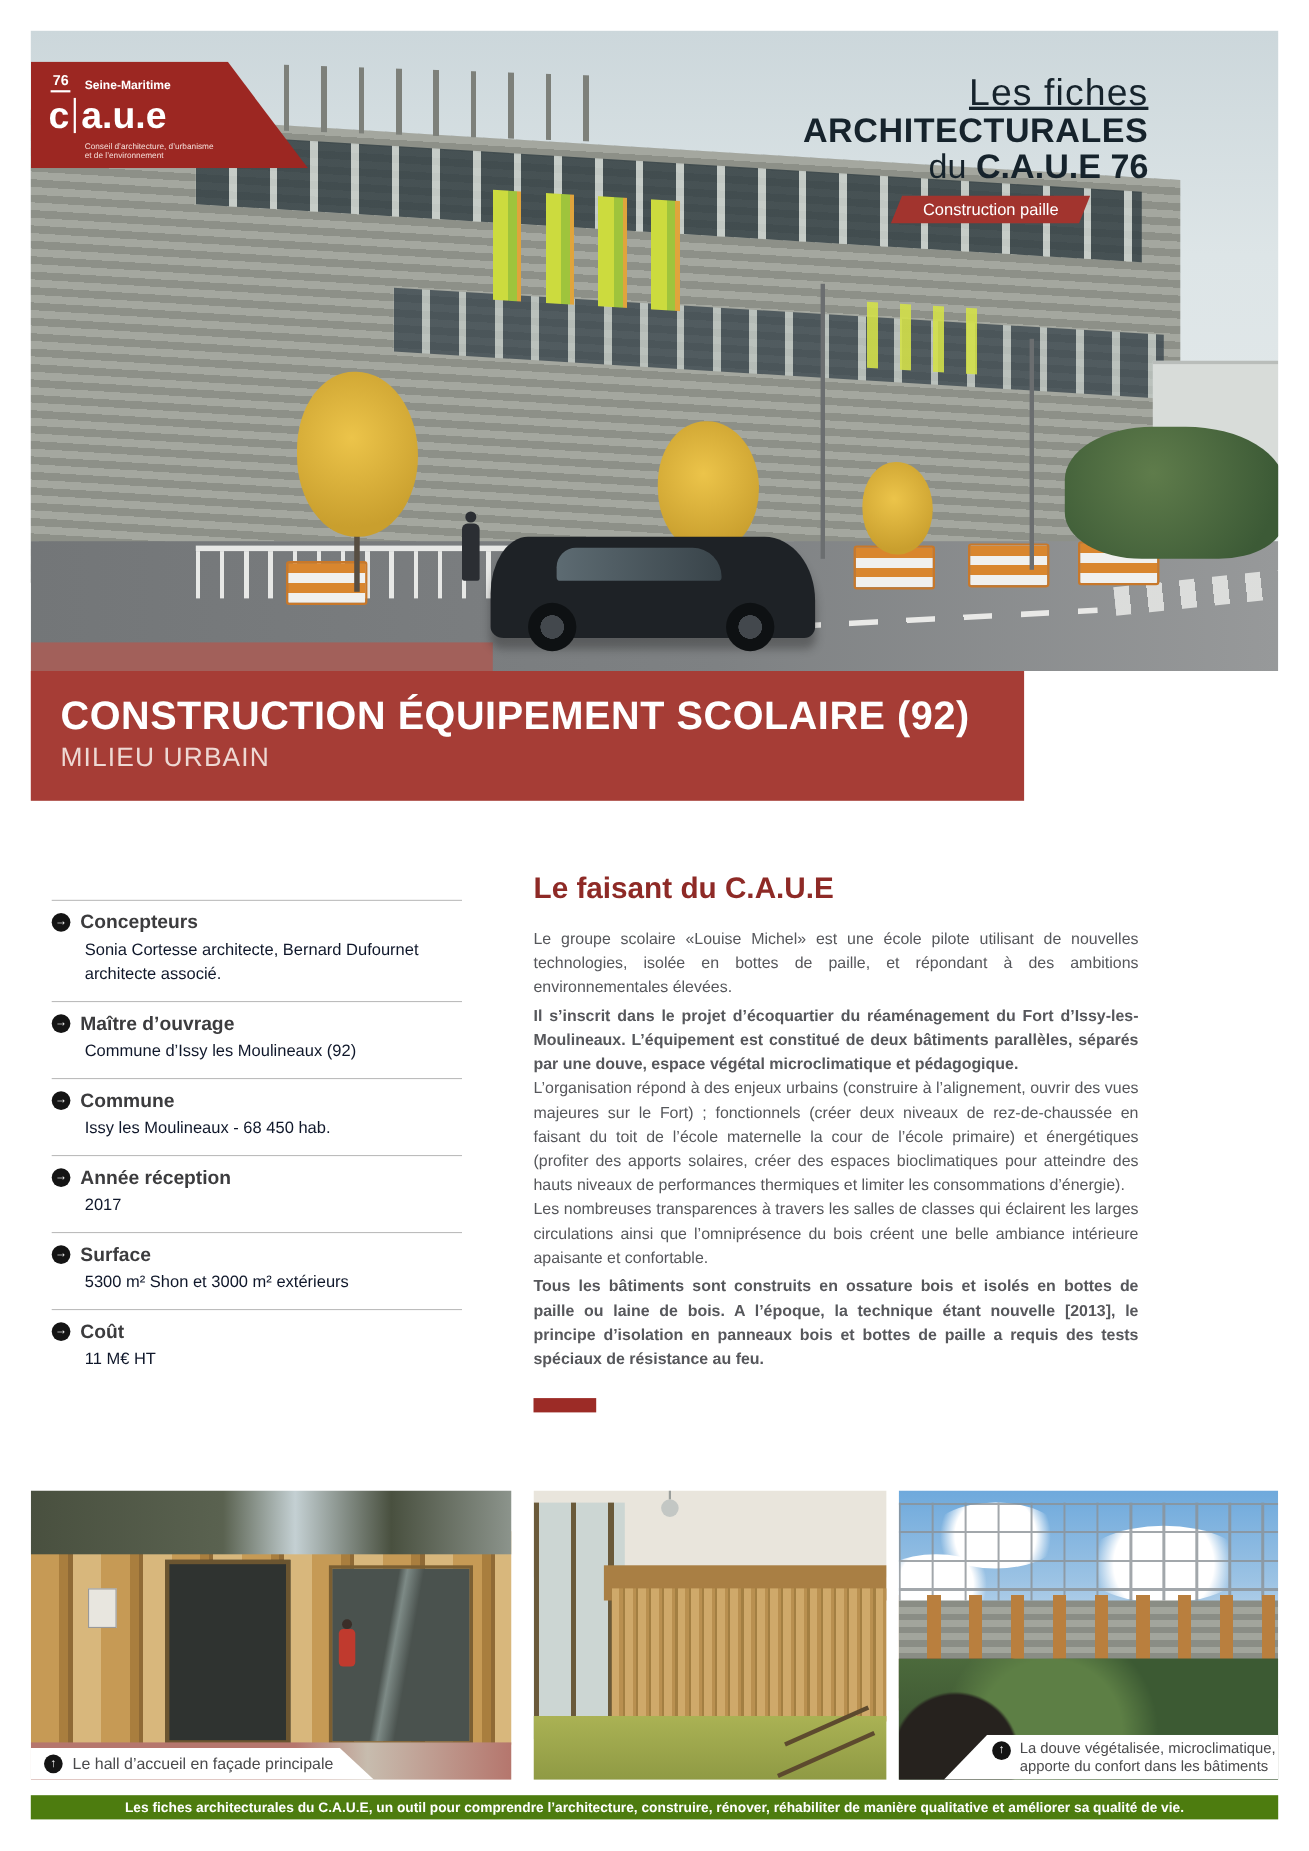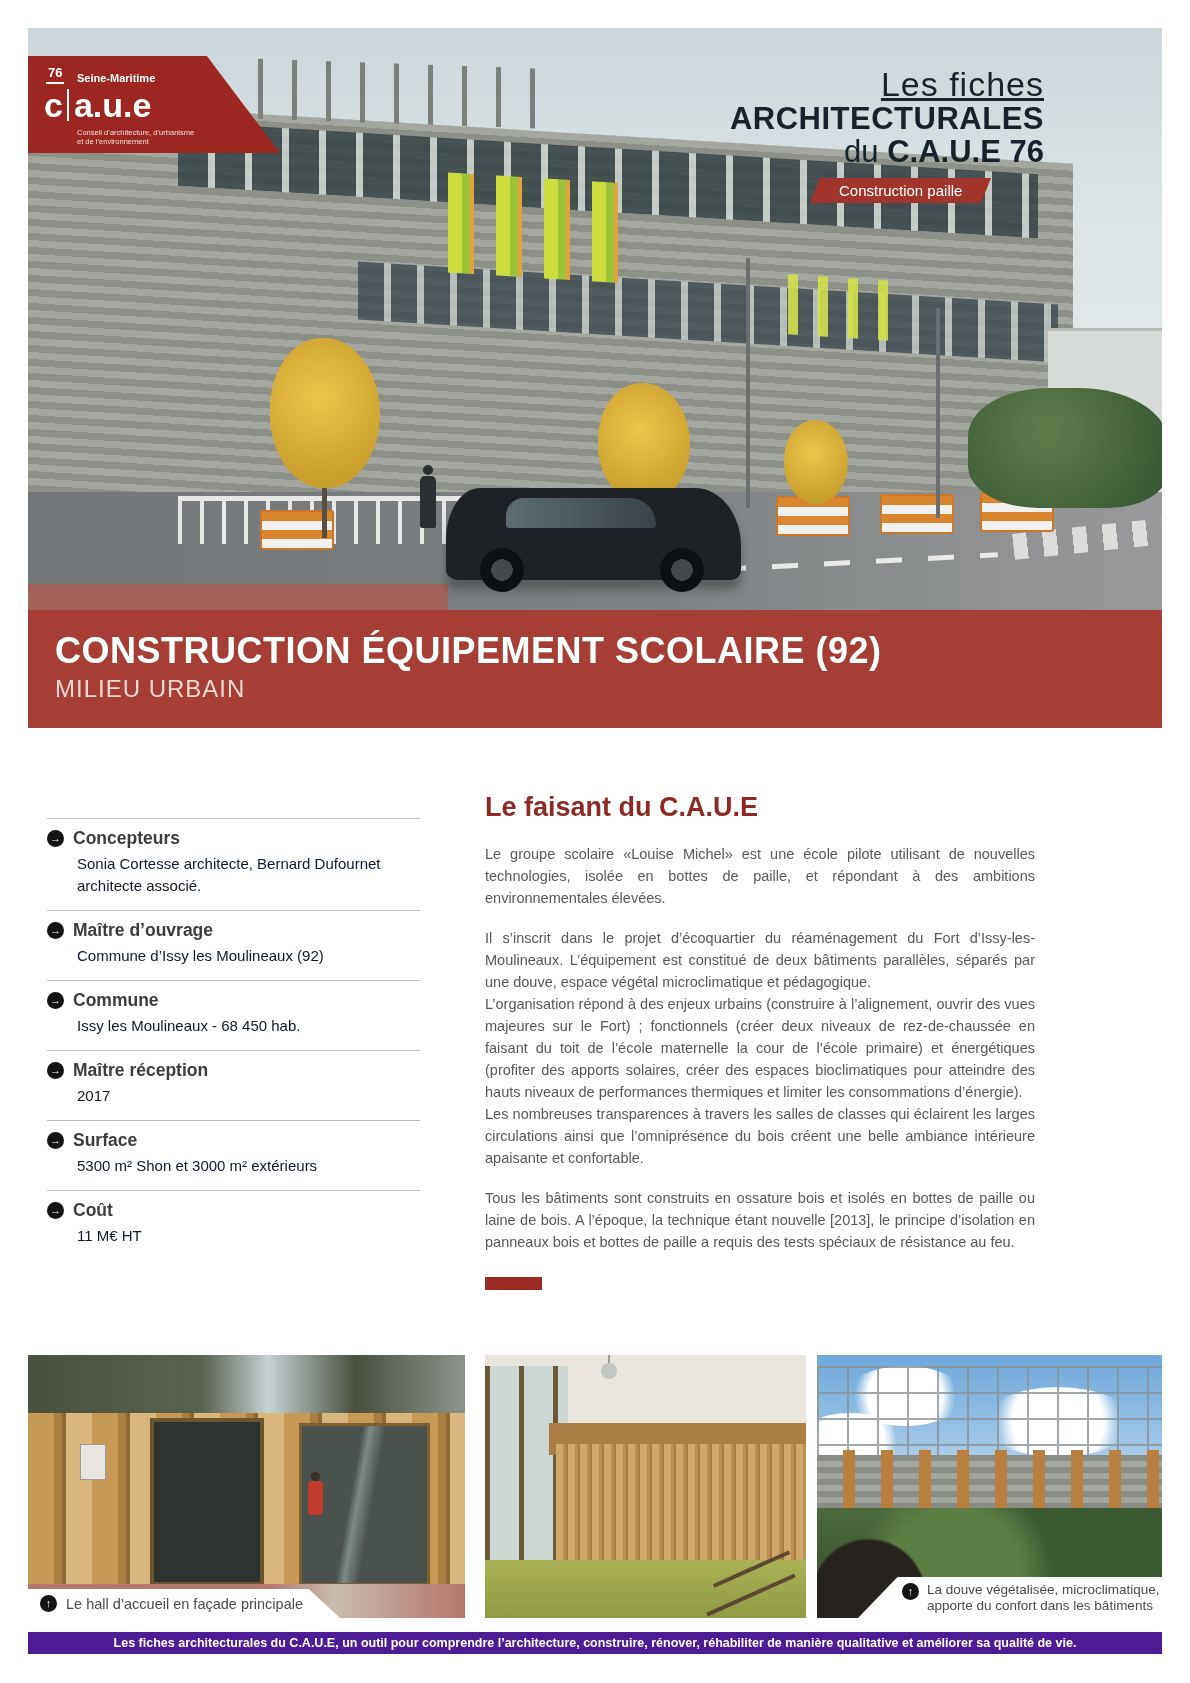--- a/index.html
+++ b/index.html
@@ -79,37 +79,37 @@
   .mh-1 { font-size:34px; font-weight:300; letter-spacing:1px; line-height:36px;text-decoration:underline; }
   .mh-2 { font-size:31px; font-weight:800; letter-spacing:.5px; line-height:33px; }
   .mh-3 { font-size:31px; line-height:33px; }
   .mh-3 .light { font-weight:300; }
   .mh-3 .bold { font-weight:800; }
   .badge { display:inline-block; margin:10px 58px 0 0; padding:4px 24px; color:#fff; font-size:15px;
            transform:skewX(-22deg); }
   .badge span { display:inline-block; transform:skewX(22deg); }
 
   
-  .banner { position:absolute; left:28px; top:610px; width:1134px; height:118px; padding:20px 0 0 27px; }
+  .banner { position:absolute; left:28px; top:610px; width:903px; height:118px; padding:20px 0 0 27px; }
   .banner h1 { color:#fff; font-size:36px; font-weight:bold; letter-spacing:.5px; line-height:42px; }
   .banner h2 { color:#eed8d3; font-size:24px; font-weight:300; letter-spacing:1px; line-height:30px; margin-top:2px; }
 
   
   .sidebar { position:absolute; left:47px; top:818px; width:373px; }
   .side-item { border-top:1px solid #bcbcbc; padding:9px 0 13px; }
   .side-label { display:flex; align-items:center; gap:9px; font-size:17.5px; font-weight:bold; color:#3c3c3e; }
   .circle-arrow { flex:0 0 auto; width:17px; height:17px; border-radius:50%; background:#141414; color:#fff;
                   display:flex; align-items:center; justify-content:center; font-size:11px; line-height:1; }
   .side-value { margin:4px 0 0 30px; font-size:15px; line-height:22px; color:#0f172a; }
 
   
   .article { position:absolute; left:485px; top:792px; width:550px; }
   .regard { font-size:27px; font-weight:bold; color:#8e2a26; margin-bottom:20px; }
   .para { font-size:14.5px; line-height:22px; color:#56575b; text-align:justify; }
-  .para.gap { margin-top:18px; }
+  .para.gap { margin-top:4px;font-weight:bold; }
   .red-dash { width:57px; height:13px; margin-top:24px; }
 
   
   .fig { position:absolute; top:1355px; height:263px; overflow:hidden; }
   .fig-left { left:28px; width:437px; }
   .fig-mid { left:485px; width:321px; }
   .fig-right { left:817px; width:345px; }
 
   .fl-trees { position:absolute; left:0; top:0; width:100%; height:22%;
               background:linear-gradient(90deg,#49503f 0%,#5a6250 40%,#c4d0d3 55%,#49503f 75%,#8c948c 100%); }
@@ -258,21 +258,21 @@
     <div class="side-item">
       <div class="side-label">
         <span class="circle-arrow">→</span>
         <span>Commune</span>
       </div>
       <div class="side-value">Issy les Moulineaux - 68 450 hab.</div>
     </div>
     <div class="side-item">
       <div class="side-label">
         <span class="circle-arrow">→</span>
-        <span>Maître réception</span>
+        <span>Année réception</span>
       </div>
       <div class="side-value">2017</div>
     </div>
     <div class="side-item">
       <div class="side-label">
         <span class="circle-arrow">→</span>
         <span>Surface</span>
       </div>
       <div class="side-value">5300 m² Shon et 3000 m² extérieurs</div>
     </div>
@@ -331,17 +331,17 @@
     <div class="fr-green"></div>
     <figcaption class="caption-right">
       <span class="circle-arrow">↑</span>
       <span>
         <span>La douve végétalisée, microclimatique,</span><br>
         <span>apporte du confort dans les bâtiments</span>
       </span>
     </figcaption>
   </figure>
 
-  <footer class="footer" style="background-color: #4c1d95;">
+  <footer class="footer" style="background-color: #4d7c0f;">
     <span>Les fiches architecturales du C.A.U.E, un outil pour comprendre l’architecture, construire, rénover, réhabiliter de manière qualitative et améliorer sa qualité de vie.</span>
   </footer>
 
 </div>
 
 </body></html>

